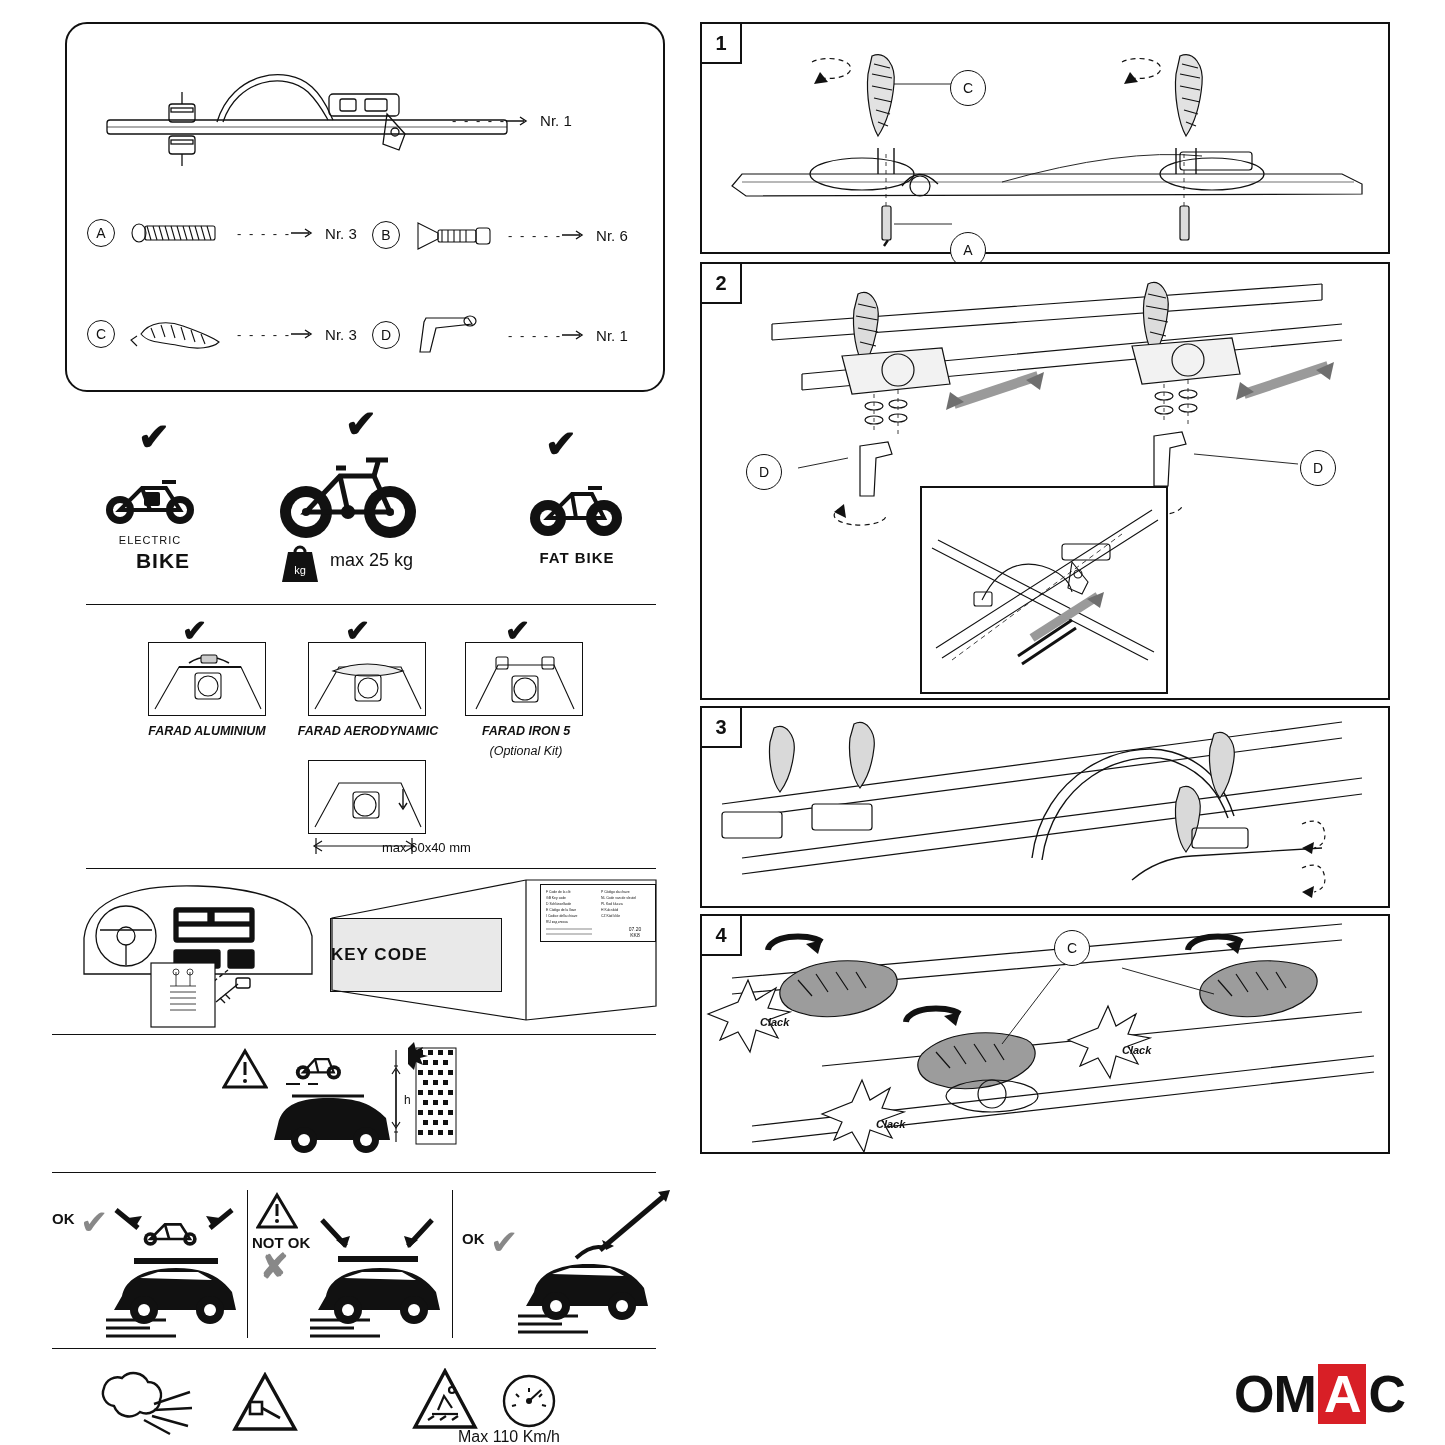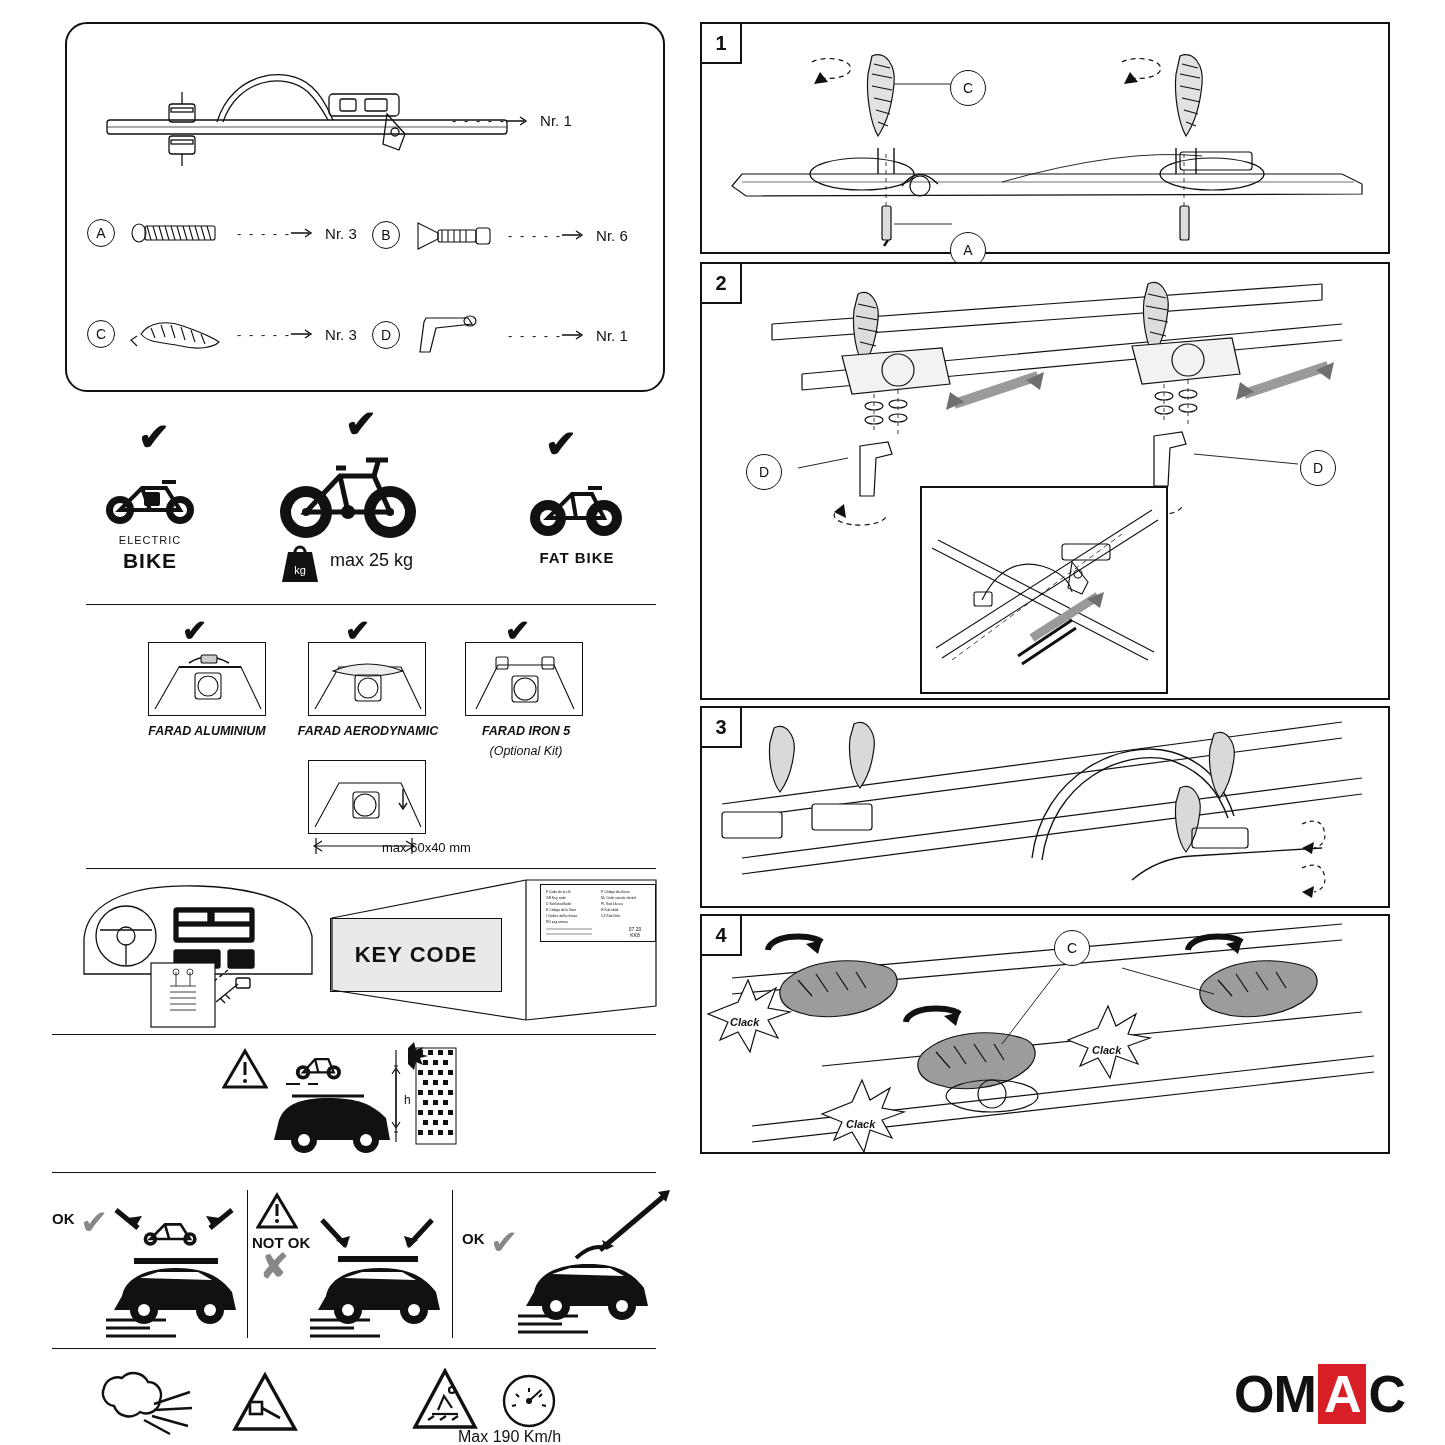--- a/index.html
+++ b/index.html
@@ -20,30 +20,30 @@
   .check{font-size:38px;line-height:1;font-weight:bold;}
 
   
   .bikelabel{font-size:13px;font-weight:bold;letter-spacing:1px;text-align:center;}
 
   .hr{position:absolute;height:1px;background:#111;}
 
   .farad-cap{font-size:12.5px;font-style:italic;font-weight:bold;text-align:center;line-height:1.25;}
   .thumb{border:1.2px solid #111;box-sizing:border-box;background:#fff;}
 
-  .keycode-box{position:absolute;background:#e9e9e9;border:1.2px solid #111;display:flex;align-items:center;justify-content:center;font-size:22px;font-weight:bold;letter-spacing:1px;}
+  .keycode-box{position:absolute;background:#e9e9e9;border:1.2px solid #111;display:flex;align-items:center;justify-content:flex-start;font-size:17px;font-weight:bold;letter-spacing:1px;}
 
   .okmark{font-size:15px;font-weight:bold;}
 
   
   .step{position:absolute;border:2px solid #111;box-sizing:border-box;background:#fff;}
   .stepnum{position:absolute;left:0;top:0;width:38px;height:38px;border-right:2px solid #111;border-bottom:2px solid #111;display:flex;align-items:center;justify-content:center;font-size:20px;font-weight:bold;}
   .tag{position:absolute;width:34px;height:34px;border:1.3px solid #111;border-radius:50%;background:#fff;display:flex;align-items:center;justify-content:center;font-size:14px;}
 
-  .clack{position:absolute;font-size:11px;font-style:italic;font-weight:bold;}
+  .clack{position:absolute;font-size:11px;font-style:italic;font-weight:bold;margin-left:30px;}
 
   
   #logo{position:absolute;right:40px;bottom:21px;font-size:52px;font-weight:bold;letter-spacing:-1px;display:flex;align-items:center;}
   #logo .a-box{background:#d81f26;color:#fff;padding:0 6px;margin:0 2px;}
   .maxspeed{font-size:16px;}
 </style>
 </head>
 <body>
 
 <div class="page">
@@ -152,21 +152,21 @@
         <circle cx="20" cy="40" r="7" fill="#fff"></circle>
       <circle cx="80" cy="40" r="14"></circle>
         <circle cx="80" cy="40" r="7" fill="#fff"></circle>
       <path d="M20 40 L42 18 L66 18 L80 40 L50 40 Z" fill="none" stroke="#111" stroke-width="4"></path>
       <path d="M42 18 L50 40" stroke="#111" stroke-width="4" fill="none"></path>
       <rect x="44" y="22" width="16" height="14" rx="2"></rect>
       <path d="M62 12 h14" stroke="#111" stroke-width="4"></path>
     </g>
   </svg>
   <div class="abs bikelabel" style="left:88px;top:534px;width:124px;font-size:11px;font-weight:normal;letter-spacing:1px;">ELECTRIC</div>
-  <div class="abs bikelabel" style="left:88px;top:549px;width:124px;font-size:21px;">BIKE</div>
+  <div class="abs bikelabel" style="left:101px;top:549px;width:124px;font-size:21px;">BIKE</div>
 
   <svg class="abs" style="left:278px;top:450px;" width="140" height="90" viewBox="0 0 140 90">
     <g>
       <circle cx="28" cy="62" r="26" fill="#111"></circle>
         <circle cx="28" cy="62" r="15" fill="#fff"></circle>
         <circle cx="28" cy="62" r="4" fill="#111"></circle>
       <circle cx="112" cy="62" r="26" fill="#111"></circle>
         <circle cx="112" cy="62" r="15" fill="#fff"></circle>
         <circle cx="112" cy="62" r="4" fill="#111"></circle>
       <path d="M28 62 L62 26 L96 26 L112 62 L70 62 Z" fill="none" stroke="#111" stroke-width="5"></path>
@@ -496,21 +496,21 @@
     </g>
   </svg>
   <svg class="abs" style="left:500px;top:1372px;" width="58" height="58" viewBox="0 0 58 58">
     <circle cx="29" cy="29" r="25" fill="none" stroke="#111" stroke-width="2.4"></circle>
     <g stroke="#111" stroke-width="2" fill="none">
       <path d="M29 29 L41 18"></path>
       <path d="M12 34 l4 -1 M16 22 l3 3 M29 16 v4 M42 22 l-3 3 M46 34 l-4 -1"></path>
     </g>
     <circle cx="29" cy="29" r="3" fill="#111"></circle>
   </svg>
-  <div class="abs maxspeed" style="left:458px;top:1428px;">Max 190 Km/h</div>
+  <div class="abs maxspeed" style="left:458px;top:1428px;">Max 110 Km/h</div>
 
   <div class="step" style="left:700px;top:22px;width:690px;height:232px;">
     <div class="stepnum">1</div>
     <svg width="686" height="228" viewBox="0 0 686 228">
       <g fill="none" stroke="#111" stroke-width="1.2">
 
         <path d="M40 150 L640 150 L660 160 L660 170 L44 172 L30 162 Z" fill="#fff"></path>
         <line x1="40" y1="158" x2="652" y2="158" stroke-width="0.6"></line>
 
         <ellipse cx="160" cy="150" rx="52" ry="16"></ellipse>

